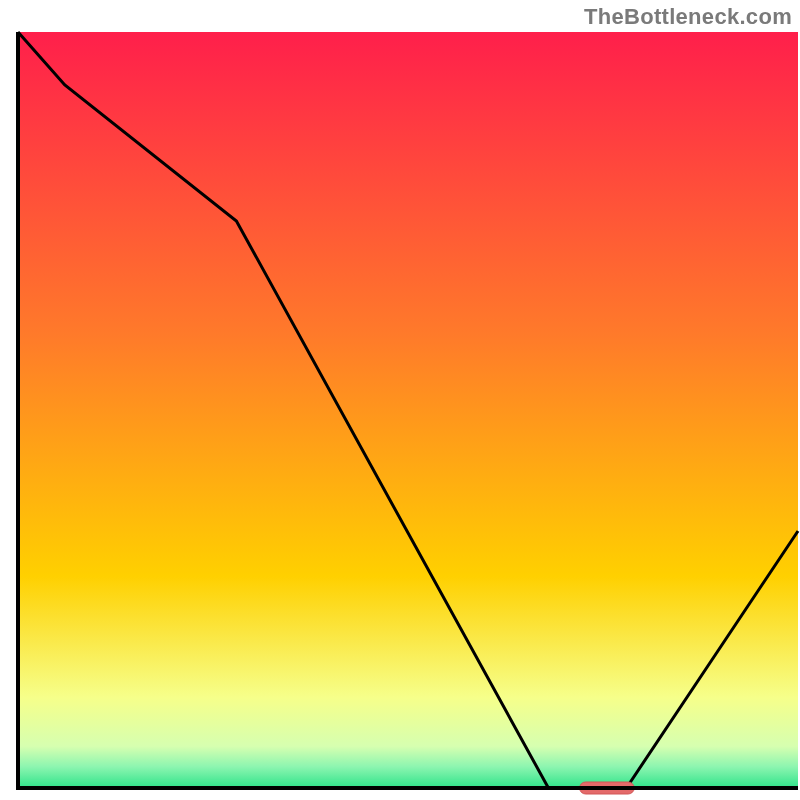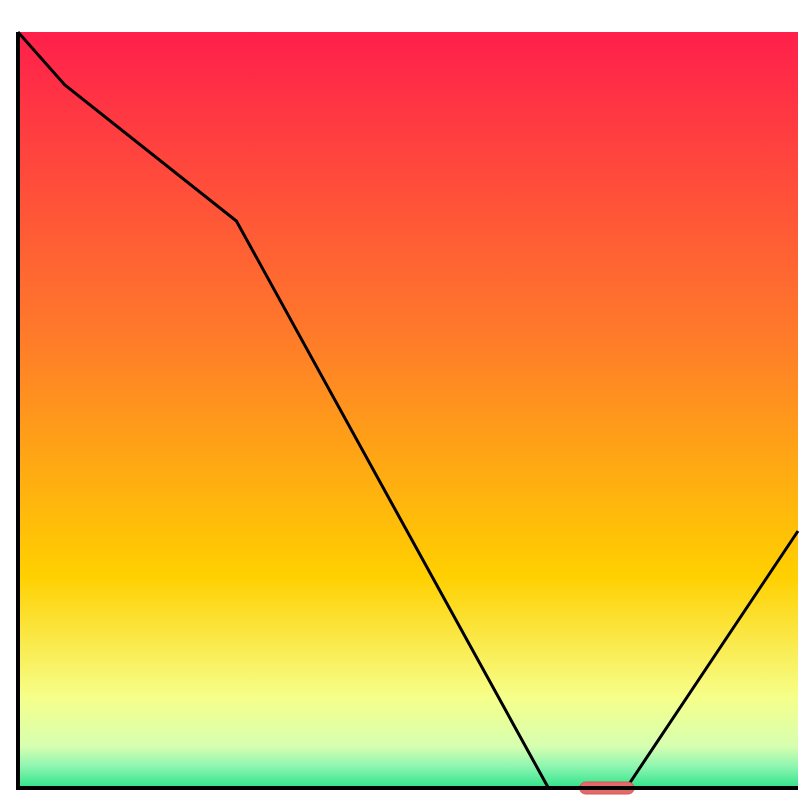--- a/index.html
+++ b/index.html
@@ -31,20 +31,21 @@
     top: 0;
     width: 800px;
     height: 800px;
     display: block;
   }
 </style>
 </head>
 <body>
 <div class="root">
 
+<div class="watermark">TheBottleneck.com</div>
 
 <svg class="plot" viewBox="0 0 800 800">
   <defs>
     <linearGradient id="bg-grad" x1="0" y1="0" x2="0" y2="1">
           <stop offset="0%" stop-color="#ff1f4b"></stop>
           <stop offset="40%" stop-color="#ff7a2a"></stop>
           <stop offset="72%" stop-color="#ffd000"></stop>
           <stop offset="88%" stop-color="#f6ff8a"></stop>
           <stop offset="94.5%" stop-color="#d6ffb0"></stop>
           <stop offset="97.2%" stop-color="#8cf5b0"></stop>

